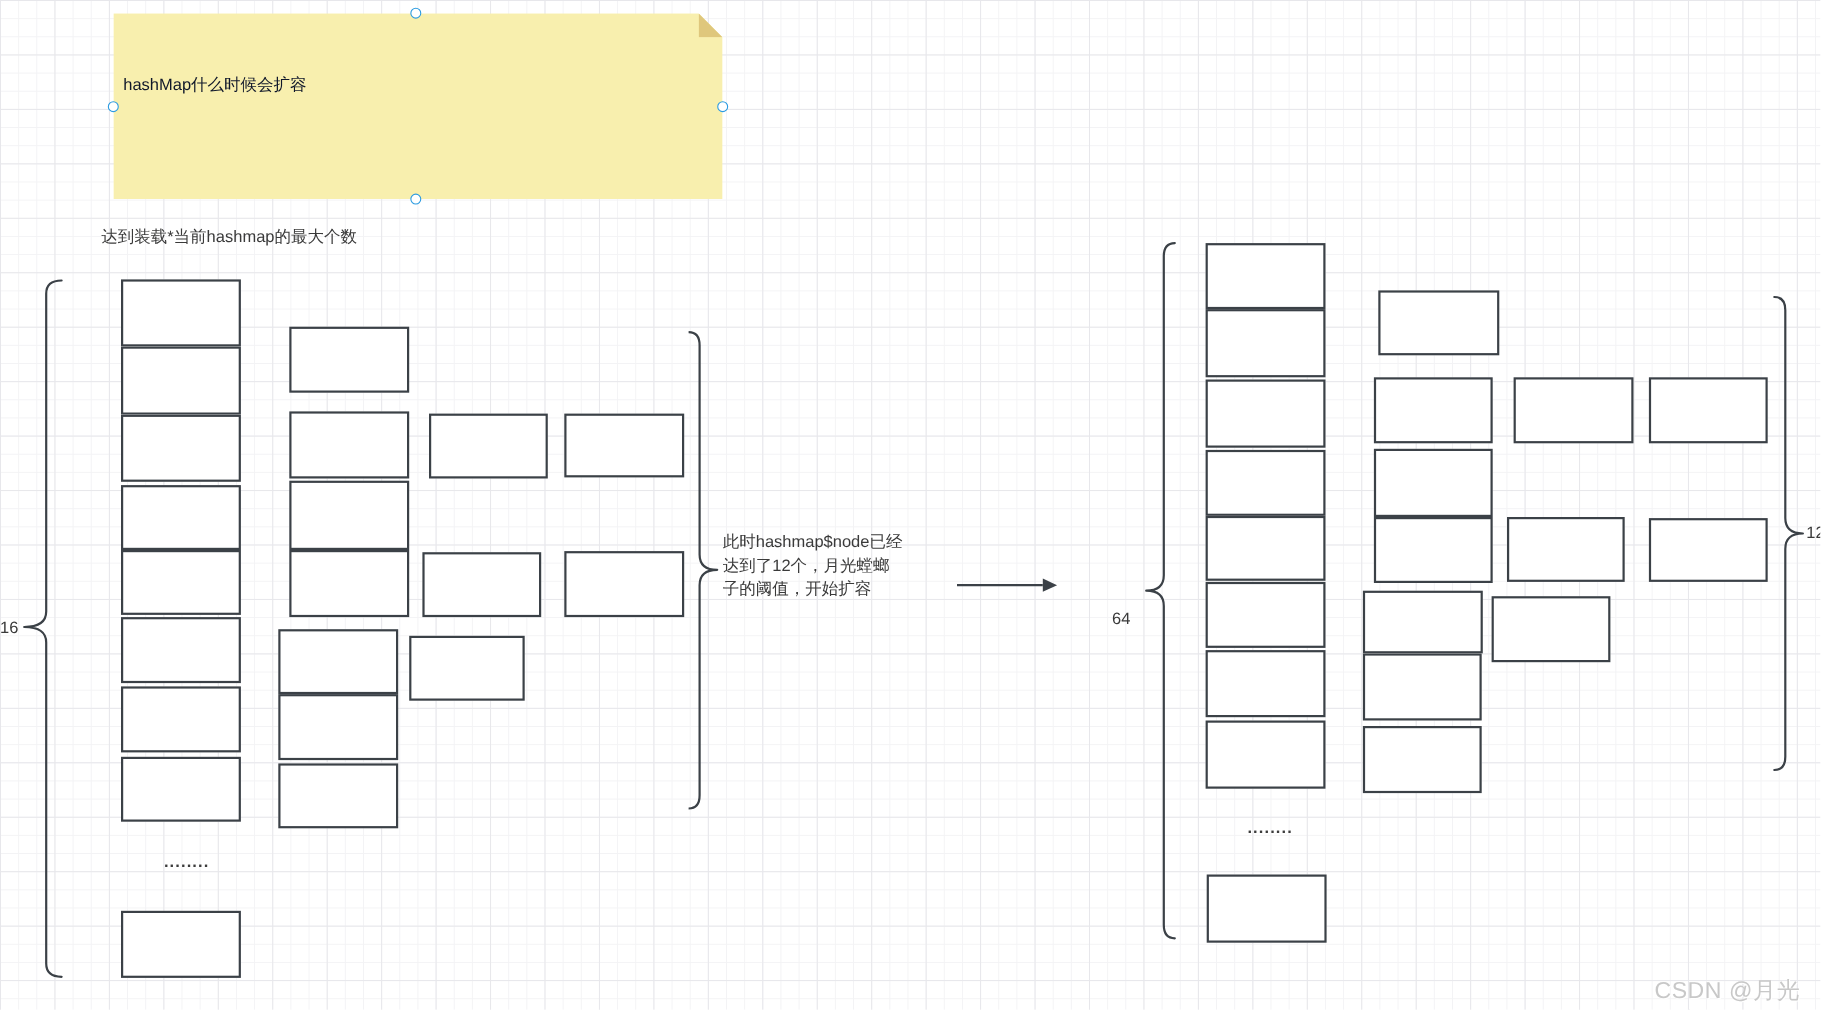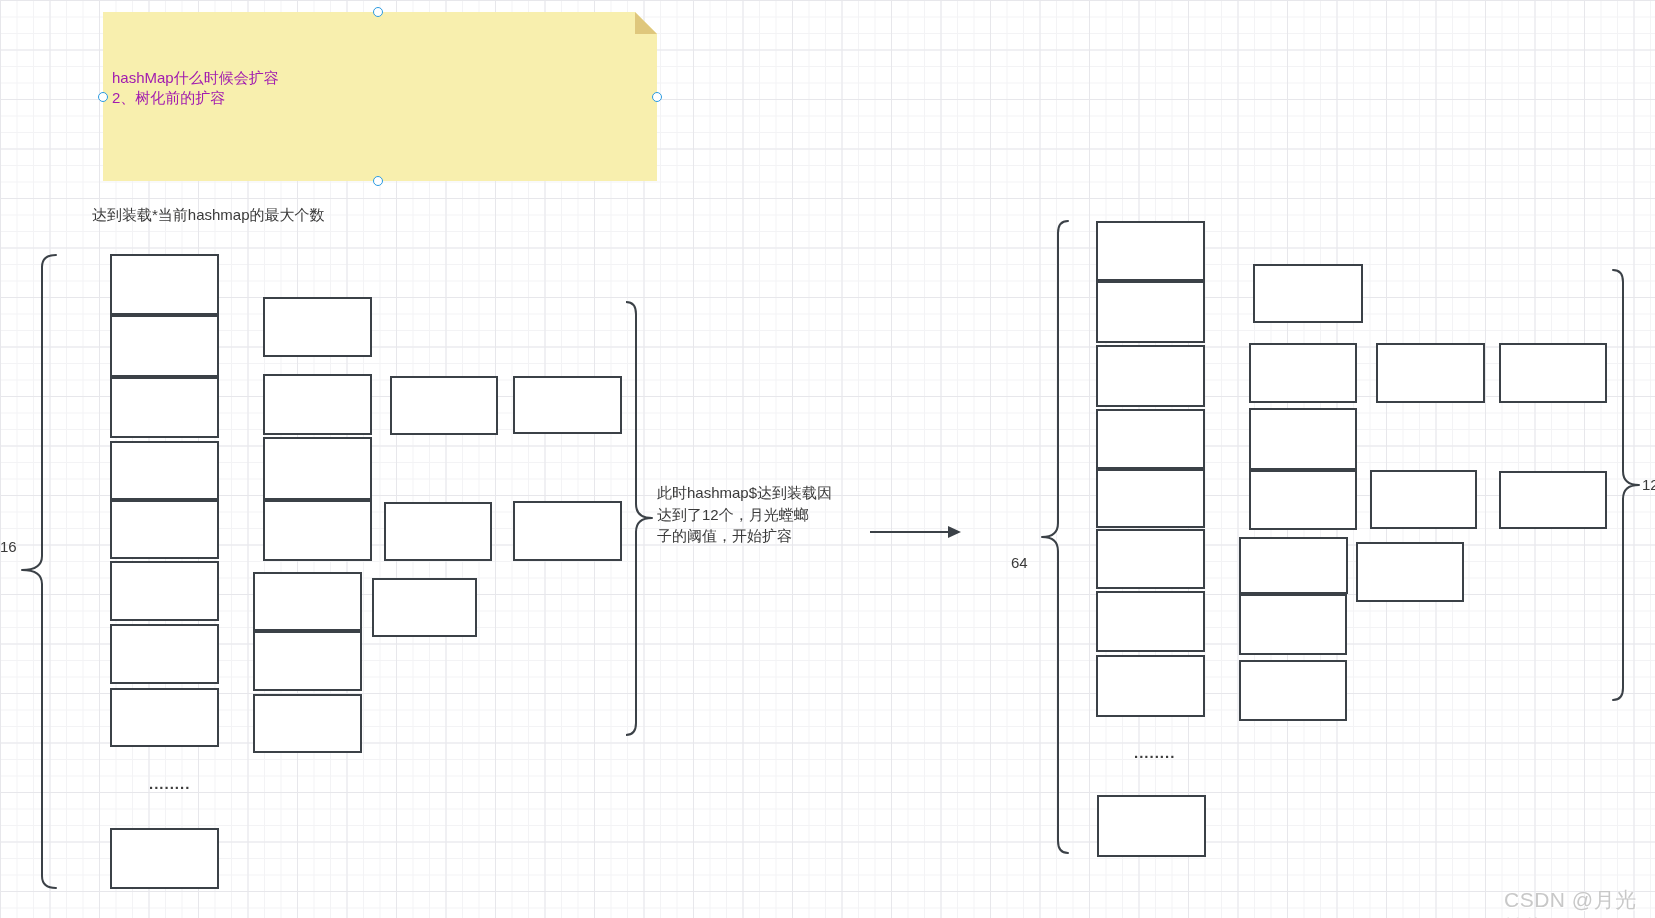--- a/index.html
+++ b/index.html
@@ -18,21 +18,21 @@
     position:absolute;left:103px;top:12px;width:554px;height:169px;
     background:#f8efae;
     clip-path:polygon(0 0, calc(100% - 22px) 0, 100% 22px, 100% 100%, 0 100%);
   }
   .note-fold{
     position:absolute;right:0;top:0;width:22px;height:22px;background:#dfc77c;
     clip-path:polygon(0 0, 100% 100%, 0 100%);
   }
   .note-text{
     position:absolute;left:9px;top:56px;right:14px;
-    font-size:15px;line-height:20px;color:#a21caf;white-space:nowrap;
+    font-size:15px;line-height:20px;color:#0f172a;white-space:nowrap;
   }
   .handle{
     position:absolute;width:10px;height:10px;border-radius:50%;
     border:1.5px solid #2b9be0;background:#ffffff;box-sizing:border-box;
   }
   .txt{position:absolute;color:#3a3a3a;font-size:15px;white-space:nowrap;}
   .node-box{
     position:absolute;background:#ffffff;border:2px solid #3b4147;box-sizing:border-box;
   }
   .brace,.arrow{position:absolute;}
@@ -47,33 +47,32 @@
   .multiline{line-height:21.5px;}
 </style>
 </head>
 <body>
 
 <div class="canvas">
 
   <div class="note">
     <div class="note-text">
       <div>hashMap什么时候会扩容</div>
-      <div>2、树化前的扩容</div>
     </div>
   </div>
   <div class="note-fold" style="left:635px;top:12px;"></div>
 
   <div class="handle" style="left:373px;top:7px;"></div>
   <div class="handle" style="left:98px;top:92px;"></div>
   <div class="handle" style="left:652px;top:92px;"></div>
   <div class="handle" style="left:373px;top:176px;"></div>
 
   <div class="txt" style="left:92px;top:206px;">达到装载*当前hashmap的最大个数</div>
 
-  <div class="txt" style="left:0px;top:538px;">16</div>
+  <div class="txt" style="left:0px;top:562px;">16</div>
   <svg class="brace" style="left:18px;top:253px;" width="42" height="640">
     <path d="M38,2 Q24,2 24,14 L24,303 Q24,317 4,317 Q24,317 24,331 L24,623 Q24,635 38,635"></path>
   </svg>
 
   <div id="left-boxes">
       <div class="node-box" style="left: 110px; top: 254px; width: 109px; height: 61px;"></div>
       <div class="node-box" style="left: 110px; top: 315px; width: 109px; height: 62px;"></div>
       <div class="node-box" style="left: 110px; top: 377px; width: 109px; height: 61px;"></div>
       <div class="node-box" style="left: 110px; top: 441px; width: 109px; height: 59px;"></div>
       <div class="node-box" style="left: 110px; top: 500px; width: 109px; height: 59px;"></div>
@@ -95,21 +94,21 @@
       <div class="node-box" style="left: 513px; top: 501px; width: 109px; height: 60px;"></div>
     </div>
 
   <div class="dots" style="left:149px;top:775px;">........</div>
 
   <svg class="brace" style="left:626px;top:300px;" width="30" height="439">
     <path d="M0,2 Q10,2 10,14 L10,204 Q10,218 26,218 Q10,218 10,232 L10,423 Q10,435 0,435"></path>
   </svg>
 
   <div class="txt multiline" style="left:657px;top:482px;">
-    <div>此时hashmap$达到装载因</div>
+    <div>此时hashmap$node已经</div>
     <div>达到了12个，月光螳螂</div>
     <div>子的阈值，开始扩容</div>
   </div>
 
   <svg class="arrow" style="left:868px;top:523px;" width="94" height="18">
     <line x1="2" y1="9" x2="80" y2="9"></line>
     <polygon points="80,3 93,9 80,15"></polygon>
   </svg>
 
   <div class="txt" style="left:1011px;top:554px;">64</div>

